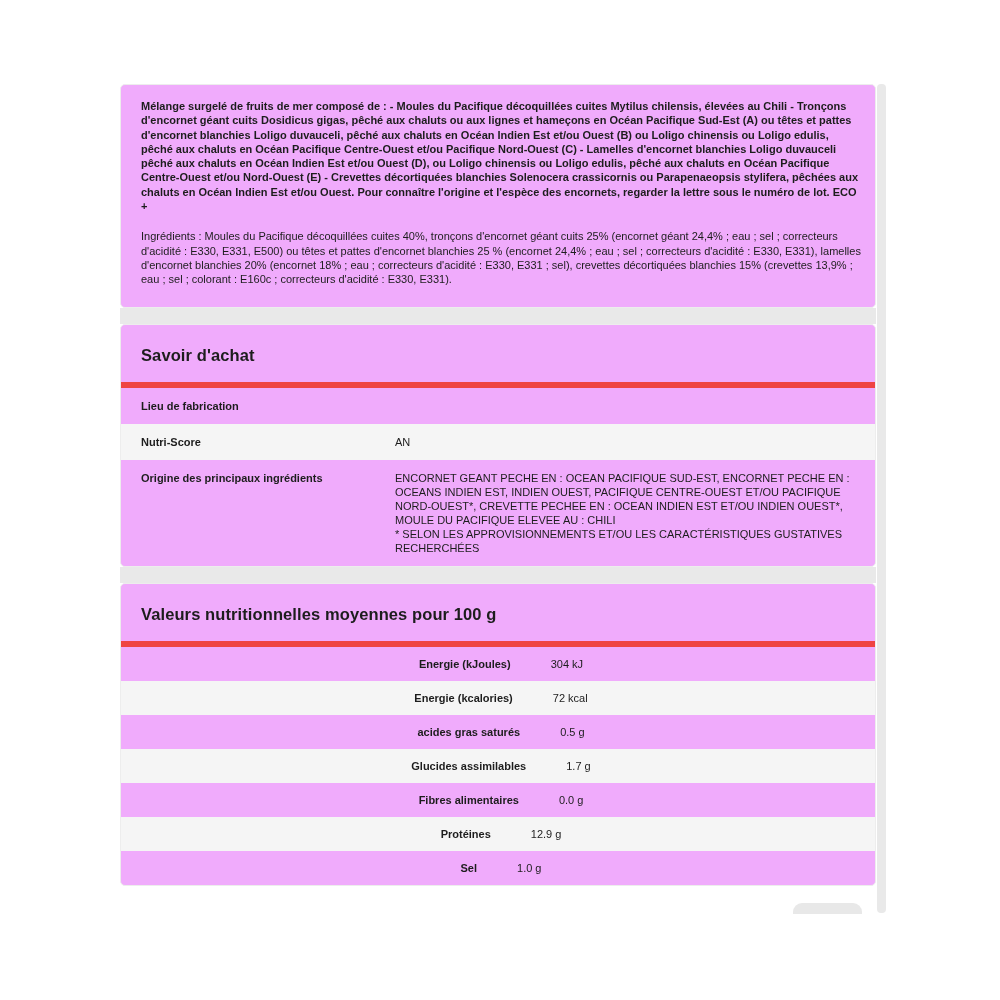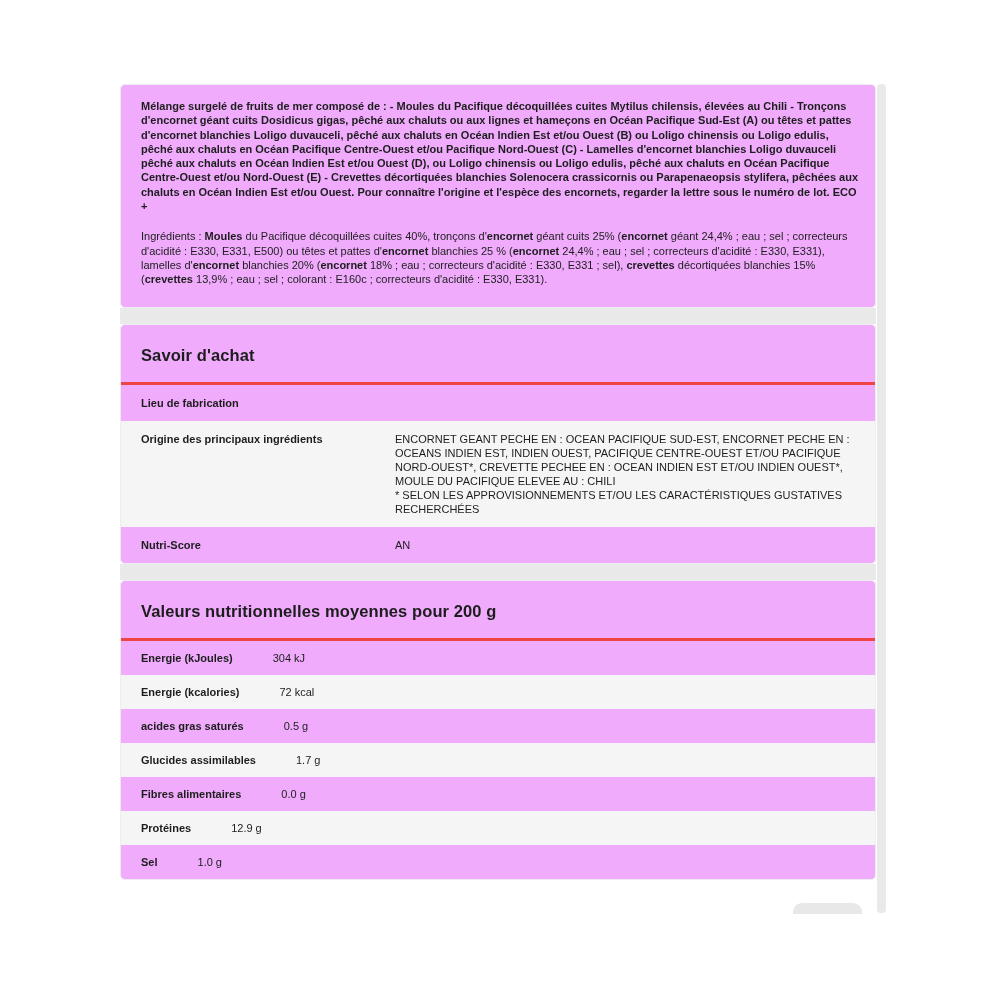--- a/index.html
+++ b/index.html
@@ -12,34 +12,34 @@
   .card{
     background:#f0abfc;border:1px solid #ededed;border-radius:5px;
     box-sizing:border-box;overflow:hidden;
   }
   .gap{height:16px;background:#e9e9e9;}
   
   .desc-card{padding:14px 12px 20px 20px;}
   .desc-card p{margin:0;font-size:11px;line-height:14.3px;}
   .p-composition{font-weight:bold;}
   .p-ingredients{margin-top:16px !important;font-weight:normal;}
-  .p-ingredients b{font-weight:bold;}
+  .p-ingredients b{font-weight:normal;}
   .p-warning{margin-top:25px !important;font-weight:normal;}
   
   .card-title{
     margin:0;padding:21px 20px 17px 20px;font-size:16.5px;font-weight:bold;
-    border-bottom:3px solid #ef4444;letter-spacing:.1px;
+    border-bottom:6px solid #ef4444;letter-spacing:.1px;
   }
   
   .info-row{display:flex;padding:11px 14px 11px 20px;font-size:11px;line-height:14px;gap:28px;}
   .info-row:nth-child(even){background:#f5f5f5;}
   .info-label{width:226px;flex:0 0 226px;font-weight:bold;}
   .info-value{flex:1;white-space:pre-line;}
   
-  .nutri-row{padding:10px 14px 10px 20px;font-size:11px;line-height:14px;}
+  .nutri-row{padding:10px 14px 10px 20px;font-size:11px;line-height:14px;text-align:center;}
   .nutri-row:nth-child(even){background:#f5f5f5;}
   .nutri-label{font-weight:bold;}
   .nutri-value{margin-left:40px;font-weight:normal;}
   
   .scrollbar-track{
     position:absolute;left:877px;top:84px;width:9px;height:829px;
     background:#e9e9e9;border-radius:4px;
   }
   .cut-pill{
     position:absolute;left:793px;top:903px;width:69px;height:11px;
@@ -58,35 +58,35 @@
 
   <div class="gap"></div>
 
   <section class="card">
     <h2 class="card-title">Savoir d'achat</h2>
     <div id="purchase-rows">
         <div class="info-row">
           <div class="info-label">Lieu de fabrication</div>
         </div>
         <div class="info-row">
+          <div class="info-label">Nutri-Score</div>
+          <div class="info-value">AN</div>
+        </div>
+        <div class="info-row">
           <div class="info-label">Origine des principaux ingrédients</div>
           <div class="info-value">ENCORNET GEANT PECHE EN : OCEAN PACIFIQUE SUD-EST, ENCORNET PECHE EN : OCEANS INDIEN EST, INDIEN OUEST, PACIFIQUE CENTRE-OUEST ET/OU PACIFIQUE NORD-OUEST*, CREVETTE PECHEE EN : OCEAN INDIEN EST ET/OU INDIEN OUEST*, MOULE DU PACIFIQUE ELEVEE AU : CHILI
 * SELON LES APPROVISIONNEMENTS ET/OU LES CARACTÉRISTIQUES GUSTATIVES RECHERCHÉES</div>
-        </div>
-        <div class="info-row">
-          <div class="info-label">Nutri-Score</div>
-          <div class="info-value">AN</div>
         </div>
       </div>
   </section>
 
   <div class="gap"></div>
 
   <section class="card">
-    <h2 class="card-title">Valeurs nutritionnelles moyennes pour 200 g</h2>
+    <h2 class="card-title">Valeurs nutritionnelles moyennes pour 100 g</h2>
     <div id="nutrition-rows">
         <div class="nutri-row"><span class="nutri-label">Energie (kJoules)</span><span class="nutri-value">304 kJ</span></div>
         <div class="nutri-row"><span class="nutri-label">Energie (kcalories)</span><span class="nutri-value">72 kcal</span></div>
         <div class="nutri-row"><span class="nutri-label">acides gras saturés</span><span class="nutri-value">0.5 g</span></div>
         <div class="nutri-row"><span class="nutri-label">Glucides assimilables</span><span class="nutri-value">1.7 g</span></div>
         <div class="nutri-row"><span class="nutri-label">Fibres alimentaires</span><span class="nutri-value">0.0 g</span></div>
         <div class="nutri-row"><span class="nutri-label">Protéines</span><span class="nutri-value">12.9 g</span></div>
         <div class="nutri-row"><span class="nutri-label">Sel</span><span class="nutri-value">1.0 g</span></div>
       </div>
   </section>

